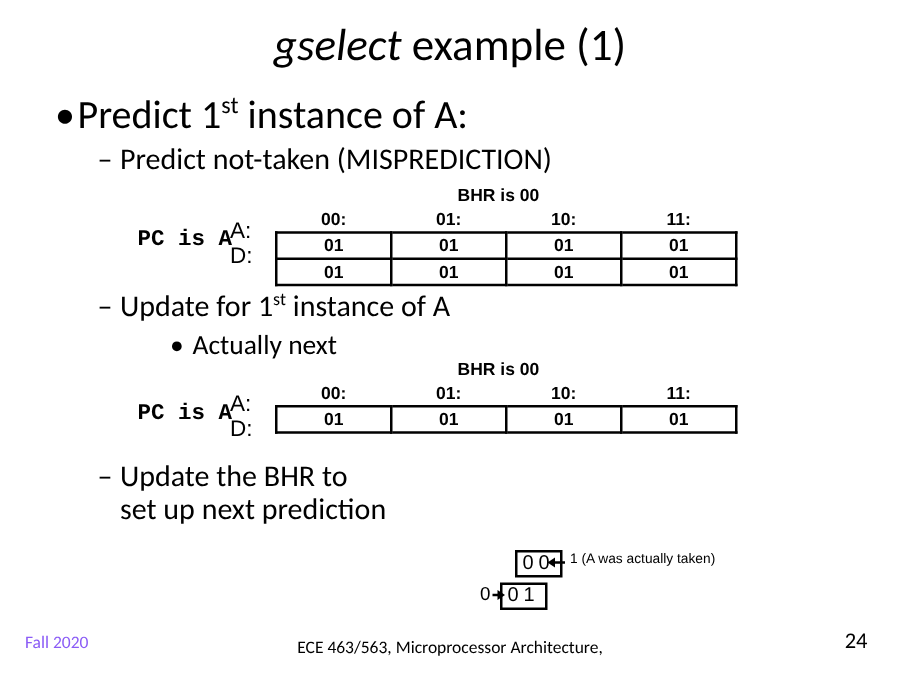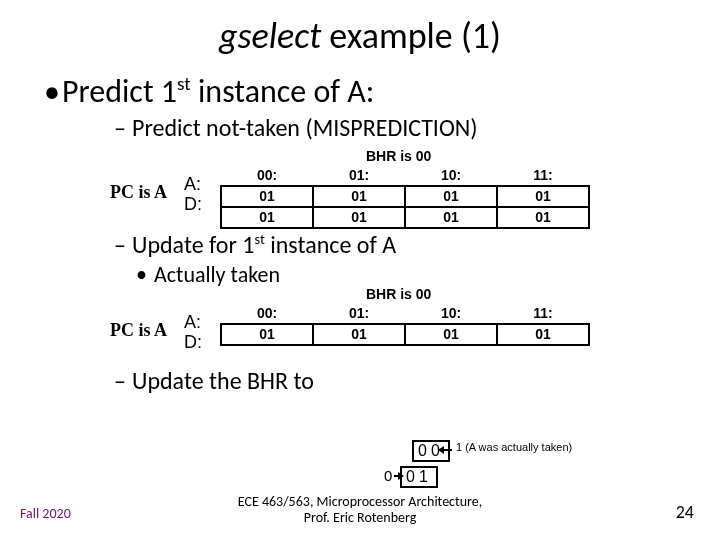--- a/index.html
+++ b/index.html
@@ -25,21 +25,21 @@
     font-size: 32px;
     margin-left: 44px;
     margin-top: 14px;
   }
   .bullet {
     display: inline-block;
     width: 18px;
   }
   .lvl2 {
     font-size: 24px;
-    margin-left: 114px;
+    margin-left: 78px;
     margin-top: 2px;
   }
   .dash {
     display: inline-block;
     width: 18px;
   }
   .lvl3 {
     font-size: 22px;
     margin-left: 136px;
     margin-top: 2px;
@@ -53,21 +53,21 @@
     margin-top: 6px;
     margin-bottom: 4px;
     height: 78px;
   }
   .pc-label {
     position: absolute;
     left: 0;
     top: 34px;
     font-weight: 700;
     font-size: 18px;
-    font-family: Liberation Serif, serif;
+    font-family: Liberation Mono, monospace;
   }
   .ad-label {
     position: absolute;
     left: 74px;
     top: 26px;
     font-size: 18px;
     font-family: Arial, sans-serif;
     line-height: 20px;
   }
   .bhr-caption {
@@ -132,21 +132,21 @@
     position: absolute;
     left: -16px;
     top: 1px;
     font-size: 15px;
   }
   .footer-left {
     position: absolute;
     left: 20px;
     bottom: 18px;
     font-size: 14px;
-    color: #701a75;
+    color: #8b5cf6;
     text-align: center;
   }
   .footer-center {
     position: absolute;
     left: 0;
     right: 0;
     bottom: 14px;
     text-align: center;
     font-size: 14px;
     line-height: 16px;
@@ -251,21 +251,21 @@
       <td>01</td>
     </tr>
   </tbody>
     </table>
 </div>
 
 <div class="lvl2">
   <span class="dash">–</span><span>Update for 1</span><sup>st</sup><span> instance of A</span>
 </div>
 <div class="lvl3">
-  <span class="bullet">•</span><span>Actually taken</span>
+  <span class="bullet">•</span><span>Actually next</span>
 </div>
 
 <div class="tblwrap" style="margin-top:-2px">
   <div class="pc-label">PC is A</div>
   <div class="ad-label">
     <span>A:</span><br>
     <span>D:</span>
   </div>
   <div class="bhr-caption">BHR is 00</div>
   <table class="pht">
@@ -281,34 +281,33 @@
       <td>01</td>
       <td>01</td>
       <td>01</td>
     </tr>
   </tbody>
     </table>
 </div>
 
 <div class="lvl2" style="line-height:26px">
   <span class="dash">–</span><span>Update the BHR to</span><br>
-  <span style="display:inline-block;width:18px"></span>
+  <span style="display:inline-block;width:18px"></span><span>set up next prediction</span>
 </div>
 
 <div class="bhr-area">
   <div class="row1">
     <span class="bhr-box">00</span>
     <span class="arrow"></span>
     <span class="note">1 (A was actually taken)</span>
   </div>
   <div class="row2">
     <span class="shiftin">0</span>
     <span class="arrow2" style="left:-6px"></span>
     <span class="bhr-box">01</span>
   </div>
 </div>
 
 <div class="footer-left">Fall 2020</div>
 <div class="footer-center">
   <span>ECE 463/563, Microprocessor Architecture,</span><br>
-  <span>Prof. Eric Rotenberg</span>
 </div>
 <div class="footer-right">24</div>
 
 </body></html>

